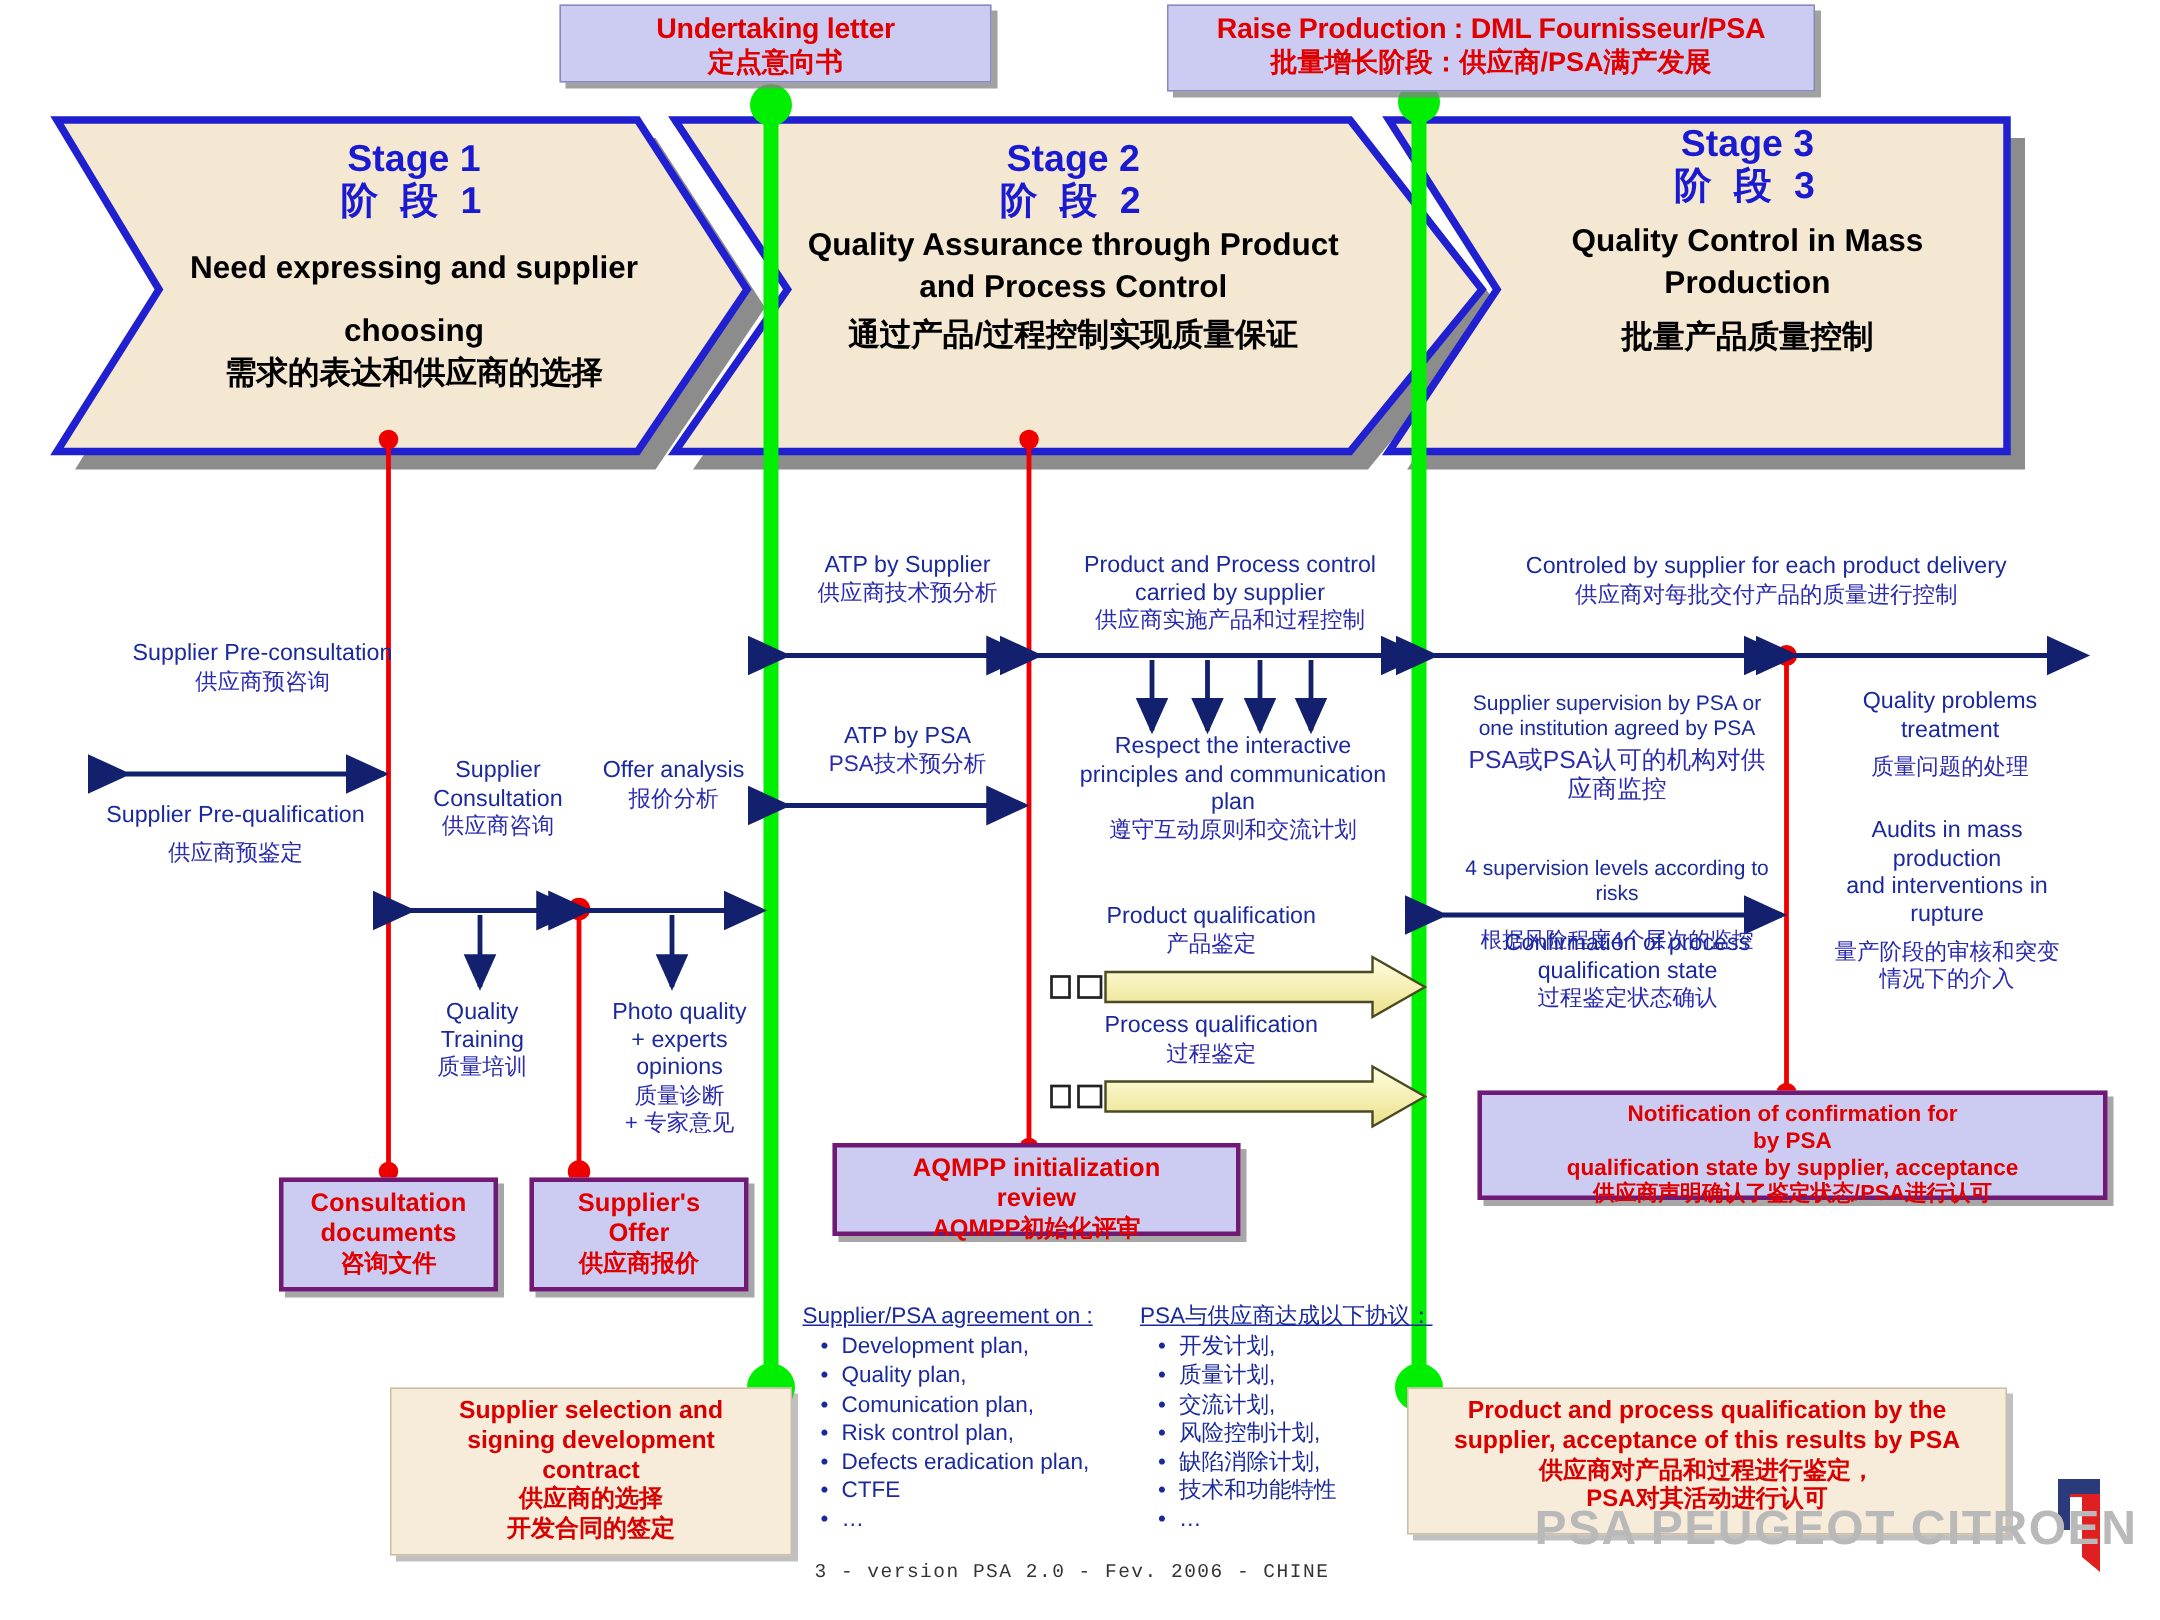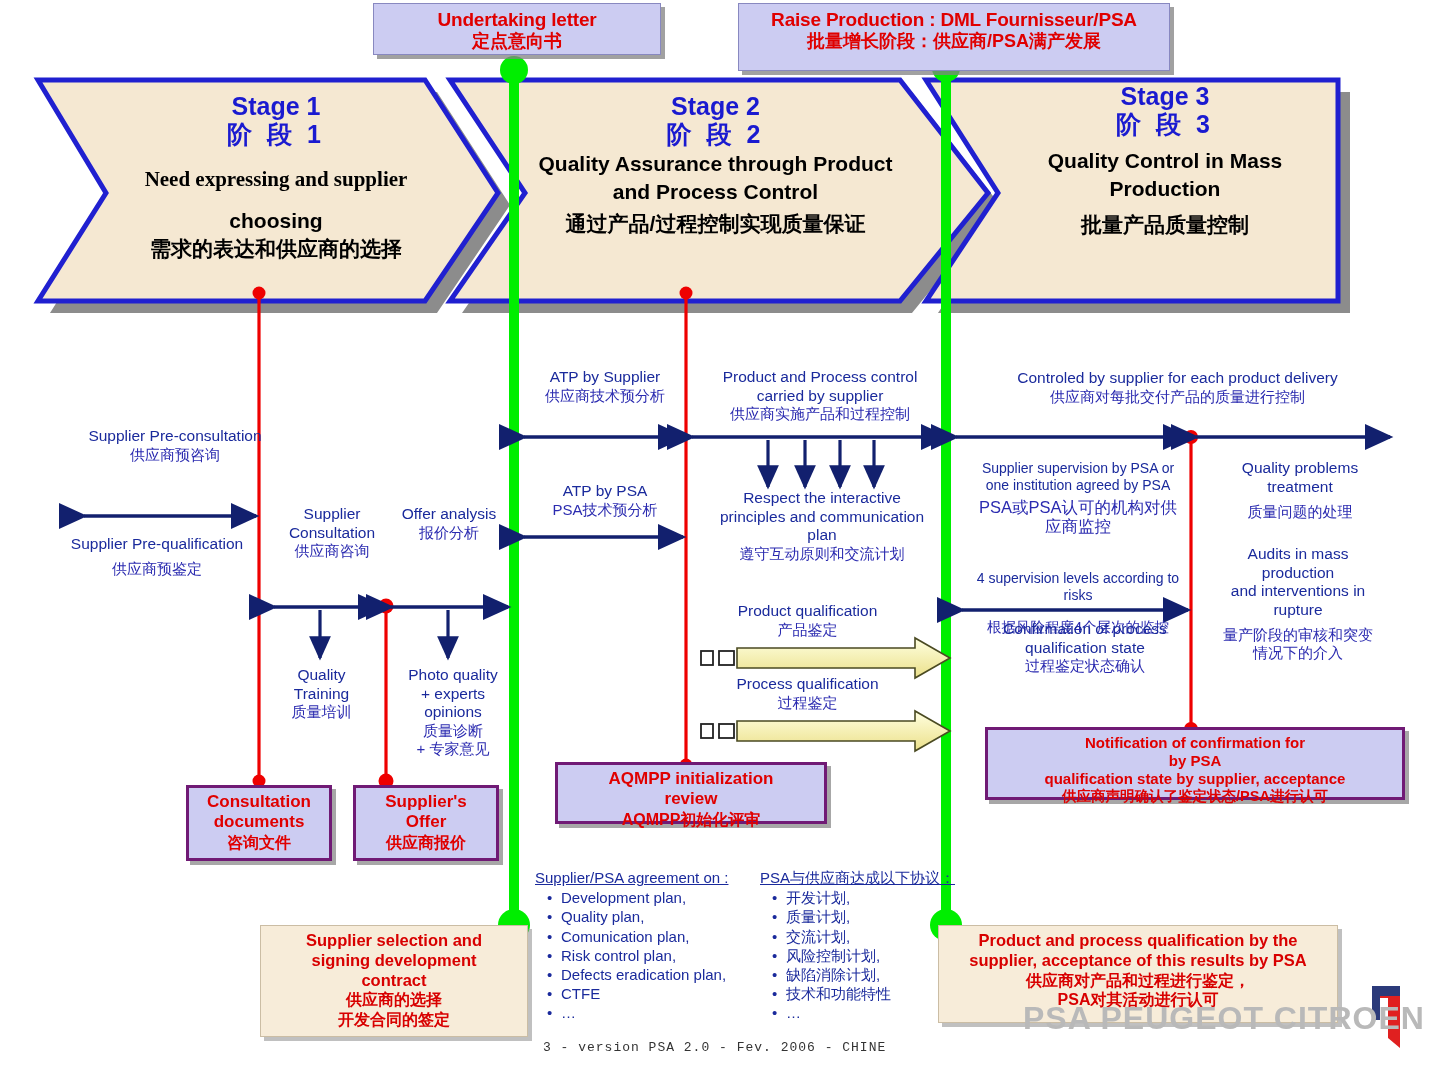--- a/index.html
+++ b/index.html
@@ -180,29 +180,29 @@
     <path d="M1372,986 L1400,986 L1400,1048 L1388,1038 L1388,998 L1372,998 z" fill="#e02020"></path>
     <path d="M1372,986 L1400,986 L1400,996 L1380,996 L1380,1020 L1372,1020 z" fill="#2b3a7a"></path>
   </g>
 </svg>
 
 <div class="callout" style="left:373px;top:3px;width:288px;height:52px;">
   <div class="en">Undertaking letter</div>
   <div class="cn">定点意向书</div>
 </div>
 
-<div class="callout" style="left:738px;top:3px;width:432px;height:68px;">
+<div class="callout" style="left:778px;top:3px;width:432px;height:58px;">
   <div class="en">Raise Production : DML Fournisseur/PSA</div>
   <div class="cn">批量增长阶段：供应商/PSA满产发展</div>
 </div>
 
 <div class="chevtext" style="left:106px;top:92px;width:340px;">
   <div class="stage-en">Stage 1</div>
   <div class="stage-cn">阶 段 1</div>
-  <div class="stage-desc-en" style="margin-top:15px;font-family:Liberation Serif, serif;">Need expressing and supplier</div>
+  <div class="stage-desc-en" style="margin-top:15px;">Need expressing and supplier</div>
   <div class="stage-desc-en" style="margin-top:14px;">choosing</div>
   <div class="stage-desc-cn">需求的表达和供应商的选择</div>
 </div>
 
 <div class="chevtext" style="left:513px;top:92px;width:405px;">
   <div class="stage-en">Stage 2</div>
   <div class="stage-cn">阶 段 2</div>
   <div class="stage-desc-en" style="">Quality Assurance through Product</div>
   <div class="stage-desc-en">and Process Control</div>
   <div class="stage-desc-cn" style="margin-top:4px;">通过产品/过程控制实现质量保证</div>

